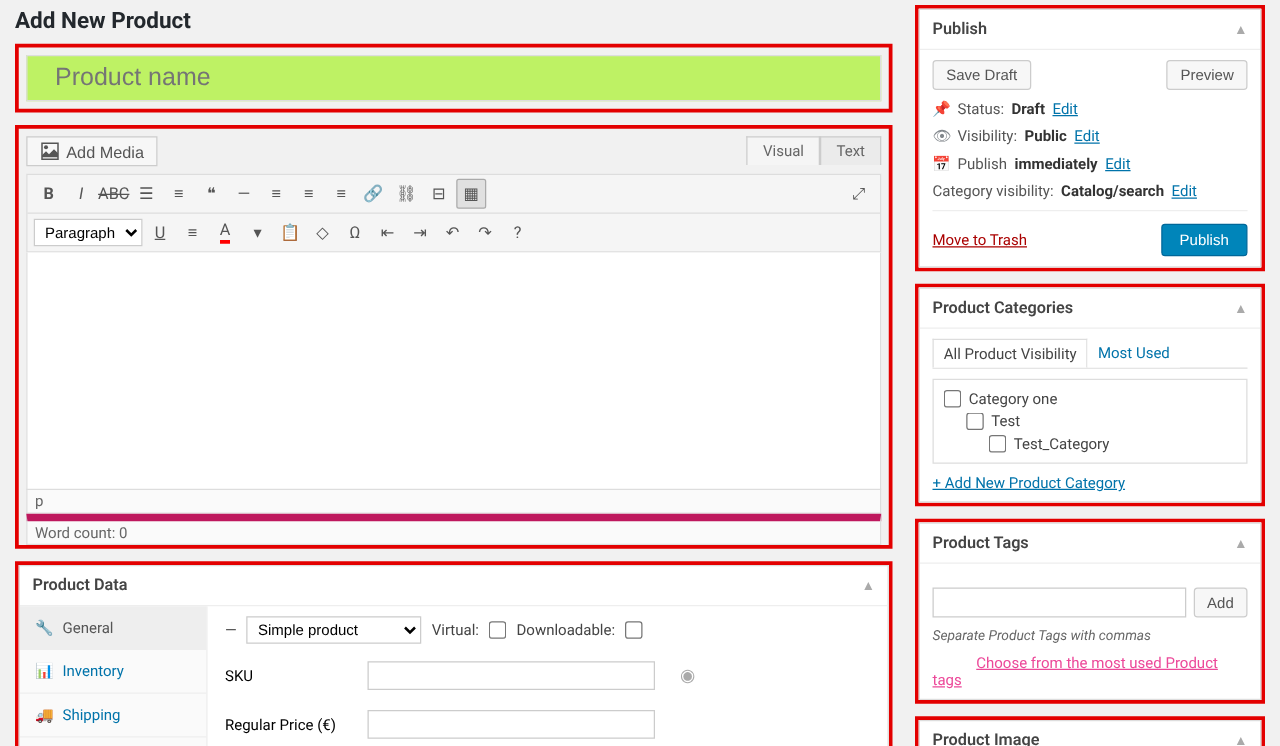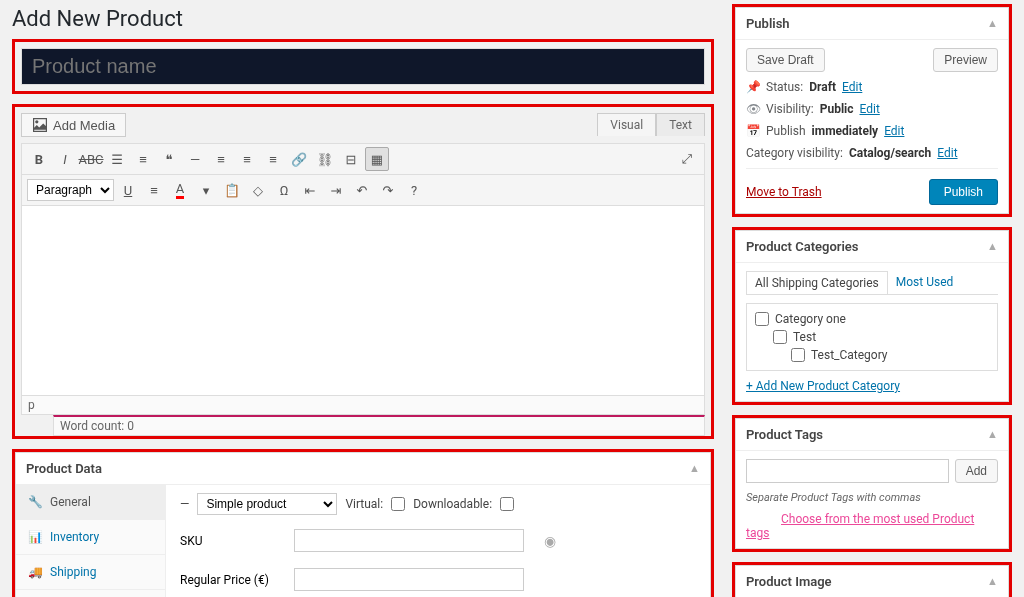--- a/index.html
+++ b/index.html
@@ -1,43 +1,43 @@
 <!DOCTYPE html>
 <html><head>
 <meta charset="utf-8">
 <style>
 * { box-sizing: border-box; margin: 0; padding: 0; }
 body { font-family: -apple-system, BlinkMacSystemFont, "Segoe UI", Roboto, Helvetica, Arial, sans-serif; font-size: 13px; color: #444; background: #f1f1f1; }
 .wrap { display: flex; gap: 18px; padding: 4px 12px 12px 12px; }
 .main-col { flex: 1; min-width: 0; }
 .side-col { width: 280px; }
-h1.page-title { font-size: 22px; font-weight: 400; color: #23282d; margin: 2px 0 8px 0; }
+h1.page-title { font-size: 18px; font-weight: 700; color: #23282d; margin: 2px 0 8px 0; }
 
 .red-box { border: 3px solid #e30000; margin-bottom: 10px; }
 
 
 .title-box { padding: 6px; background: #f1f1f1; }
-.title-input { width: 100%; font-size: 20px; padding: 6px 10px; border: 1px solid #ddd; color: #777; background:#0f172a; }
+.title-input { width: 100%; font-size: 20px; padding: 6px 22px; border: 1px solid #ddd; color: #777; background:#bef264; }
 
 
 .editor-wrap { background: #f1f1f1; padding: 6px 6px 0 6px; }
 .editor-top { display: flex; justify-content: space-between; align-items: flex-start; }
 .add-media-btn { background: #f7f7f7; border: 1px solid #ccc; padding: 3px 10px; font-size: 13px; color: #555; cursor: pointer; display: inline-flex; align-items: center; gap: 5px; }
 .editor-tabs { display: flex; align-items: flex-end; }
 .editor-tab { background: #ebebeb; border: 1px solid #ccc; padding: 4px 12px; font-size: 12px; color: #666; cursor: pointer; border-bottom: none; }
 .editor-tab.active { background: #f5f5f5; }
 .toolbar { background: #f5f5f5; border: 1px solid #ddd; margin-top: 6px; }
 .toolbar-row { display: flex; align-items: center; padding: 3px 5px; gap: 2px; flex-wrap: wrap; }
 .tb-btn { width: 24px; height: 24px; display: flex; align-items: center; justify-content: center; color: #555; cursor: pointer; font-size: 13px; border-radius: 2px; }
 .tb-btn.active { background: #e0e0e0; border:1px solid #aaa; }
 .tb-select { font-size: 12px; padding: 2px 4px; border: 1px solid #ccc; background: #fff; }
 .tb-spacer { flex: 1; }
 .editor-canvas { background: #fff; border: 1px solid #ddd; border-top: none; height: 190px; }
 .editor-status { background: #fafafa; border: 1px solid #ddd; border-top: none; padding: 2px 6px; font-size: 12px; color: #666; }
-.editor-status.two { border-top: 2px solid #be185d; margin-left: 32px; }
+.editor-status.two { border-top: 6px solid #be185d; }
 
 
 .pd-box { background: #fff; border: 1px solid #ddd; }
 .pd-header { padding: 8px 10px; border-bottom: 1px solid #eee; display:flex; align-items:center; justify-content:space-between; }
 .pd-header-left { font-weight: 600; font-size: 13px; }
 .pd-header .collapse { color:#aaa; font-size:11px; cursor:pointer; }
 .pd-body { display: flex; }
 .pd-tabs { width: 150px; background: #fafafa; border-right: 1px solid #eee; }
 .pd-tab { padding: 10px 12px; font-size: 12px; color: #0073aa; cursor: pointer; display:flex; align-items:center; gap:8px; border-bottom:1px solid #eee; }
 .pd-tab.active { background: #eee; color: #555; }
@@ -67,21 +67,21 @@
 
 .cat-tabs { display:flex; border-bottom:1px solid #ddd; margin-bottom:8px;}
 .cat-tab { padding:4px 8px; font-size:12px; border:1px solid #ddd; border-bottom:none; background:#fff; cursor:pointer;}
 .cat-tab.inactive { border:none; color:#0073aa; }
 .cat-list { border:1px solid #ddd; padding:6px 8px; margin-bottom:8px;}
 .cat-item { display:flex; align-items:center; gap:6px; font-size:12px; padding:2px 0;}
 .cat-item.indent1 { margin-left:18px; }
 .cat-item.indent2 { margin-left:36px; }
 .add-cat-link { color:#0073aa; text-decoration:underline; cursor:pointer; font-size:12px; }
 
-.tag-row { display:flex; gap:6px; margin-bottom:8px; }
+.tag-row { display:flex; gap:6px; margin-bottom:8px;margin-top:11px; }
 .tag-row input { flex:1; padding:3px 5px; border:1px solid #ccc; }
 .tag-hint { font-style:italic; color:#666; font-size:11px; margin-bottom:8px;}
 .tag-link { color:#ec4899; text-decoration:underline; cursor:pointer; font-size:12px;margin-left:35px;}
 
 .set-img-link { color:#0073aa; text-decoration:underline; cursor:pointer; font-size:12px;}
 
 input[type=checkbox]{ width:14px; height:14px; }
 svg.icon { width:16px; height:16px; fill:#555; }
 </style>
 </head>
@@ -253,21 +253,21 @@
     </div>
 
     <div class="red-box">
       <div class="panel">
         <div class="panel-hdr">
           <span>Product Categories</span>
           <span class="collapse">▲</span>
         </div>
         <div class="panel-body">
           <div class="cat-tabs">
-            <div class="cat-tab">All Shipping Categories</div>
+            <div class="cat-tab">All Product Visibility</div>
             <div class="cat-tab inactive">Most Used</div>
           </div>
           <div class="cat-list">
             <div class="cat-item">
                 <input type="checkbox" style="">
                 <span>Category one</span>
               </div>
             <div class="cat-item indent1">
                 <input type="checkbox" style="">
                 <span>Test</span>

